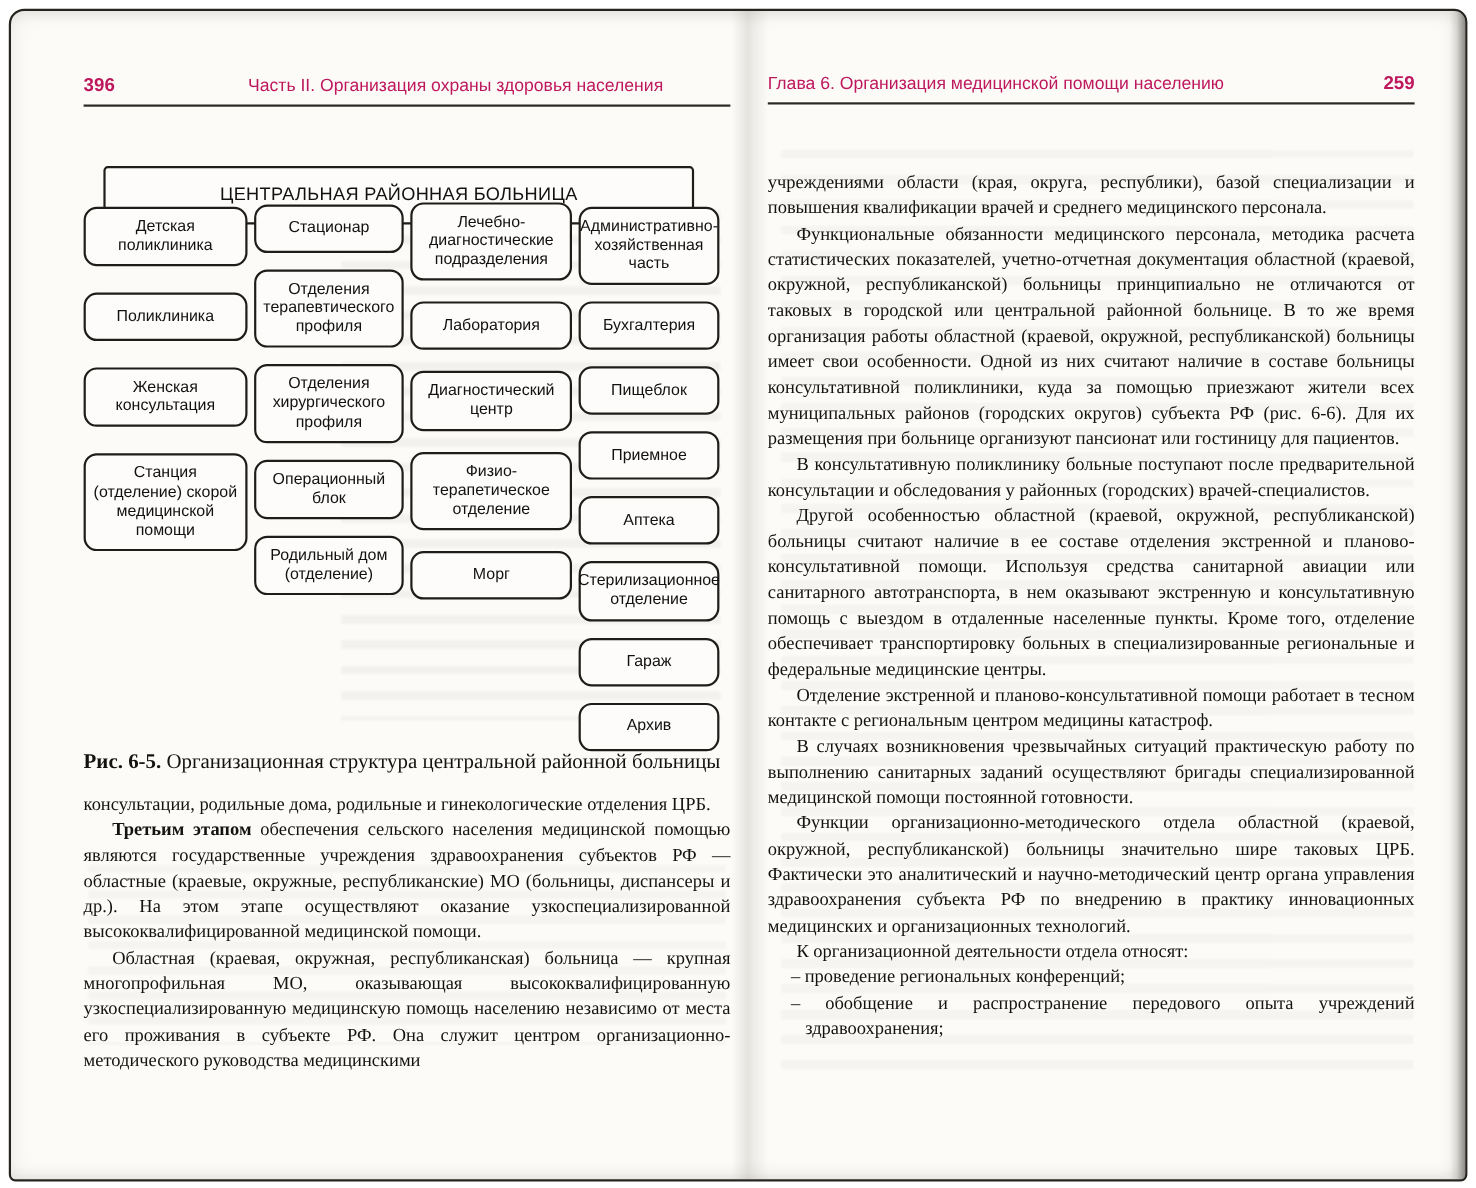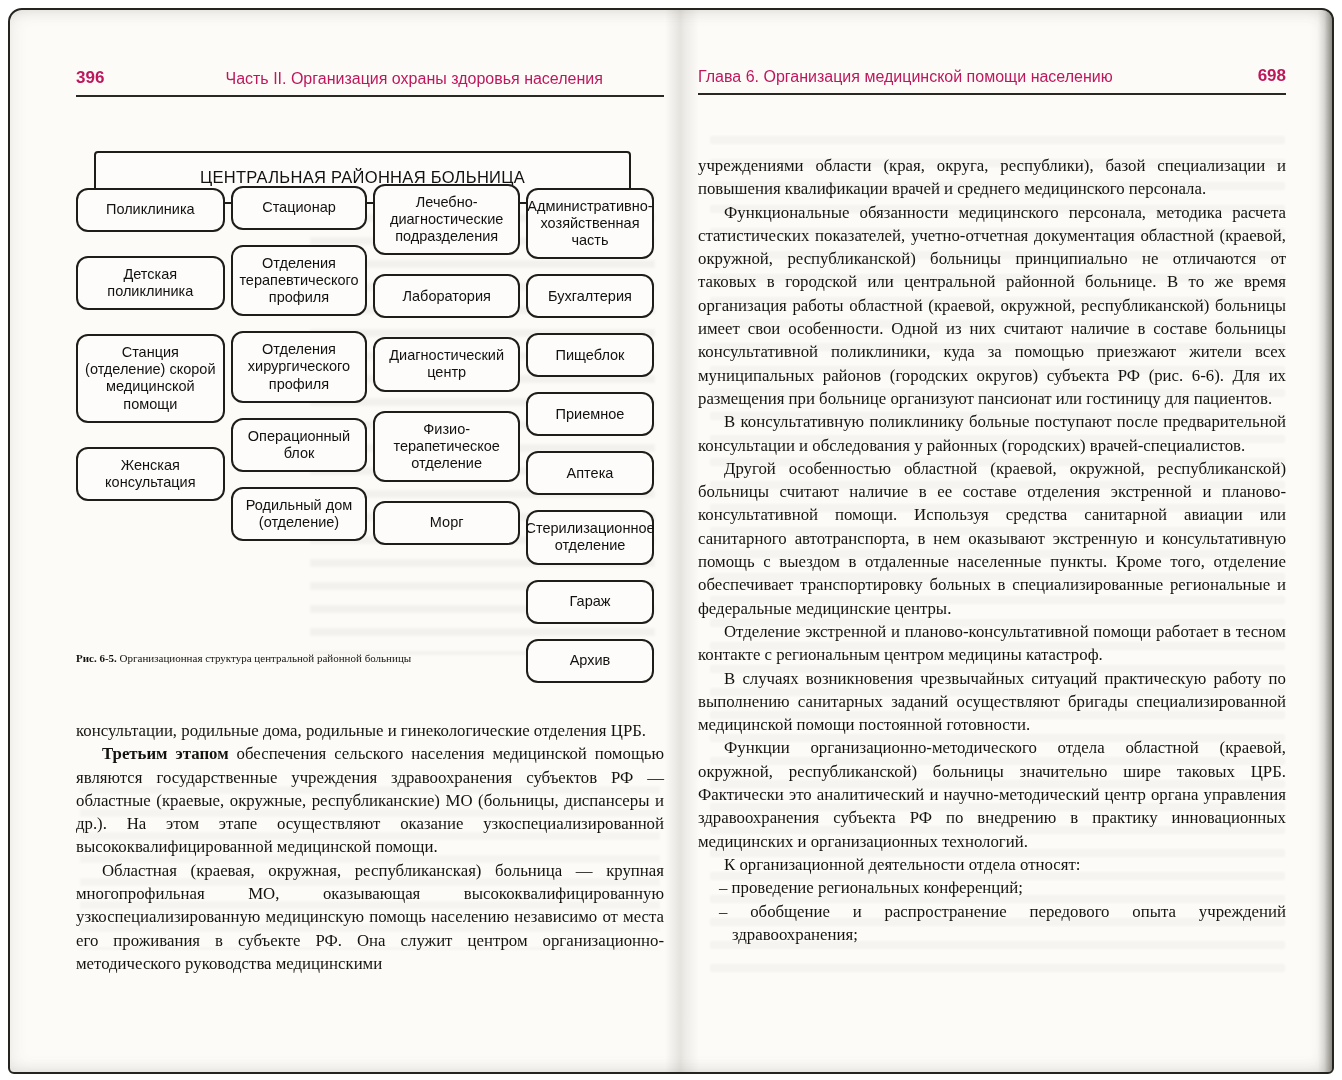--- a/index.html
+++ b/index.html
@@ -41,21 +41,21 @@
              font-family:"Liberation Sans", sans-serif;font-size:16.5px;letter-spacing:.3px;color:#121110;margin-top:32px;}
   .columns{position:absolute;left:66px;top:178px;width:578px;display:flex;gap:6px;}
   .dcol{display:flex;flex-direction:column;}
   .dcol0{width:150px;gap:24px;}
   .dcol1{width:138px;gap:15px;margin-top:-2px;}
   .dcol2{width:148px;gap:19px;margin-top:-4px;}
   .dcol3{width:128px;gap:15px;}
   .dbox{border:2.5px solid #1e1d19;border-radius:12px;background:#fdfcfa;
         font-family:"Liberation Sans", sans-serif;font-size:14.5px;line-height:1.18;color:#121110;
         text-align:center;padding:8px 5px;display:flex;align-items:center;justify-content:center;min-height:24px;}
-  .caption{position:absolute;left:66px;top:642px;width:588px;font-size:11px;color:#13120e;}
+  .caption{position:absolute;left:66px;top:672px;width:588px;font-size:19px;color:#13120e;}
   .caption .cap-label{font-weight:700;}
 
   
   .bodytext{position:absolute;font-size:16.8px;line-height:23.3px;text-align:justify;color:#14130f;}
   .bt-left{left:66px;top:709px;width:588px;}
   .bt-right{left:688px;top:99px;width:588px;margin-top:45px;}
   .para{margin:0;}
   .para.ind{text-indent:26px;}
   .para.li{padding-left:34px;text-indent:-13px;}
   .b{font-weight:700;}
@@ -74,24 +74,24 @@
     <div>
       <div class="runhead rh-left">
         <span class="pagenum">396</span>
         <span class="rh-title">Часть II. Организация охраны здоровья населения</span>
       </div>
 
       <div class="fig-title">ЦЕНТРАЛЬНАЯ РАЙОННАЯ БОЛЬНИЦА</div>
 
       <div class="columns">
         <div class="dcol dcol0">
+            <div class="dbox">Детская поликлиника</div>
             <div class="dbox">Поликлиника</div>
-            <div class="dbox">Детская поликлиника</div>
+            <div class="dbox">Женская консультация</div>
             <div class="dbox">Станция (отделение) скорой медицинской помощи</div>
-            <div class="dbox">Женская консультация</div>
           </div>
         <div class="dcol dcol1">
             <div class="dbox">Стационар</div>
             <div class="dbox">Отделения терапевтического профиля</div>
             <div class="dbox">Отделения хирургического профиля</div>
             <div class="dbox">Операционный блок</div>
             <div class="dbox">Родильный дом (отделение)</div>
           </div>
         <div class="dcol dcol2">
             <div class="dbox">Лечебно-диагностические подразделения</div>
@@ -119,21 +119,21 @@
       <div class="bodytext bt-left">
           <p class="para"><span>консультации, родильные дома, родильные и гинекологические отделения ЦРБ.</span></p>
           <p class="para ind"><span class="b">Третьим этапом</span><span> обеспечения сельского населения медицинской помощью являются государственные учреждения здравоохранения субъектов РФ — областные (краевые, окружные, республиканские) МО (больницы, диспансеры и др.). На этом этапе осуществляют оказание узкоспециализированной высококвалифицированной медицинской помощи.</span></p>
           <p class="para ind"><span class="i">Областная</span><span> (краевая, окружная, республиканская) </span><span class="i">больница</span><span> — крупная многопрофильная МО, оказывающая высококвалифицированную узкоспециализированную медицинскую помощь населению независимо от места его проживания в субъекте РФ. Она служит центром организационно-методического руководства медицинскими</span></p>
         </div>
     </div>
 
     <div>
       <div class="runhead rh-right">
         <span class="rh-title">Глава 6. Организация медицинской помощи населению</span>
-        <span class="pagenum">698</span>
+        <span class="pagenum">259</span>
       </div>
 
       <div class="bodytext bt-right">
           <p class="para"><span>учреждениями области (края, округа, республики), базой специализации и повышения квалификации врачей и среднего медицинского персонала.</span></p>
           <p class="para ind"><span>Функциональные обязанности медицинского персонала, методика расчета статистических показателей, учетно-отчетная документация областной (краевой, окружной, республиканской) больницы принципиально не отличаются от таковых в городской или центральной районной больнице. В то же время организация работы областной (краевой, окружной, республиканской) больницы имеет свои особенности. Одной из них считают наличие в составе больницы консультативной поликлиники, куда за помощью приезжают жители всех муниципальных районов (городских округов) субъекта РФ (рис. 6-6). Для их размещения при больнице организуют пансионат или гостиницу для пациентов.</span></p>
           <p class="para ind"><span>В консультативную поликлинику больные поступают после предварительной консультации и обследования у районных (городских) врачей-специалистов.</span></p>
           <p class="para ind"><span>Другой особенностью областной (краевой, окружной, республиканской) больницы считают наличие в ее составе отделения экстренной и планово-консультативной помощи. Используя средства санитарной авиации или санитарного автотранспорта, в нем оказывают экстренную и консультативную помощь с выездом в отдаленные населенные пункты. Кроме того, отделение обеспечивает транспортировку больных в специализированные региональные и федеральные медицинские центры.</span></p>
           <p class="para ind"><span>Отделение экстренной и планово-консультативной помощи работает в тесном контакте с региональным центром медицины катастроф.</span></p>
           <p class="para ind"><span>В случаях возникновения чрезвычайных ситуаций практическую работу по выполнению санитарных заданий осуществляют бригады специализированной медицинской помощи постоянной готовности.</span></p>
           <p class="para ind"><span>Функции организационно-методического отдела областной (краевой, окружной, республиканской) больницы значительно шире таковых ЦРБ. Фактически это аналитический и научно-методический центр органа управления здравоохранения субъекта РФ по внедрению в практику инновационных медицинских и организационных технологий.</span></p>

